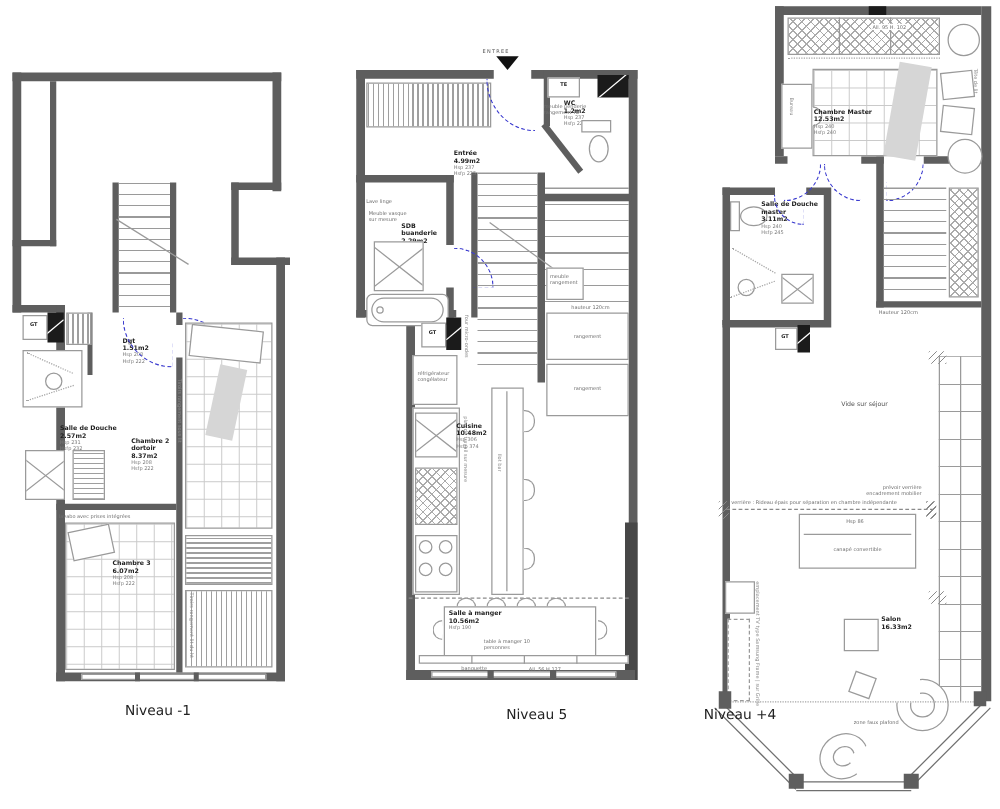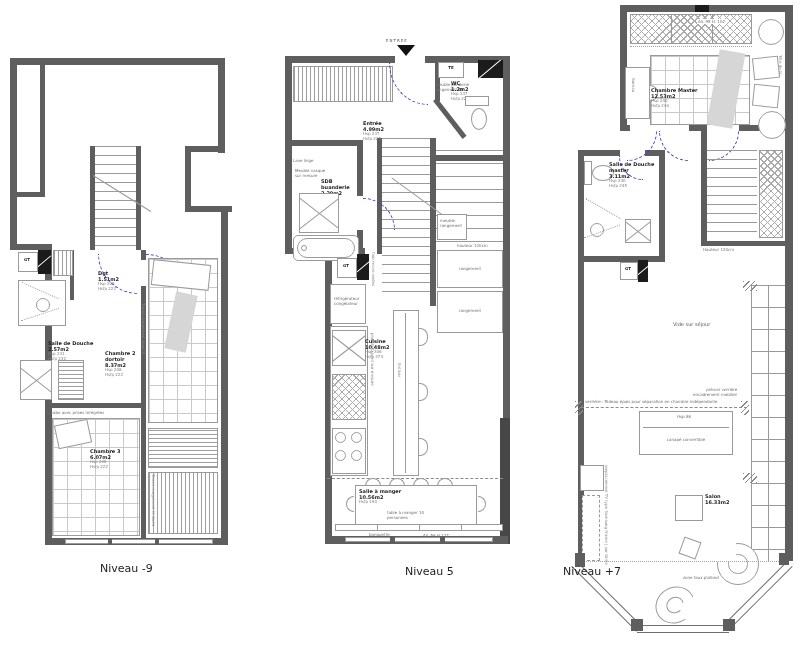--- a/index.html
+++ b/index.html
@@ -398,16 +398,16 @@
 
     <div class="win" style="left:2px;top:558px;width:92px;height:8px;transform:rotate(45deg);transform-origin:left top"></div>
     <div class="win" style="left:120px;top:558px;width:92px;height:8px;transform:rotate(-45deg);transform-origin:right top"></div>
     <div class="win" style="left:62px;top:622px;width:92px;height:8px"></div>
     <div class="w" style="left:56px;top:616px;width:12px;height:12px"></div>
     <div class="w" style="left:148px;top:616px;width:12px;height:12px"></div>
     <div class="w" style="left:0;top:550px;width:10px;height:14px"></div>
     <div class="w" style="left:204px;top:550px;width:10px;height:12px"></div>
   </div>
 
-  <div class="caption" style="left:100px;top:562px">Niveau -9</div>
+  <div class="caption" style="left:100px;top:562px">Niveau -1</div>
   <div class="caption" style="left:405px;top:565px">Niveau 5</div>
-  <div class="caption" style="left:563px;top:565px">Niveau +7</div>
+  <div class="caption" style="left:563px;top:565px">Niveau +4</div>
 </div>
 
 </body></html>

